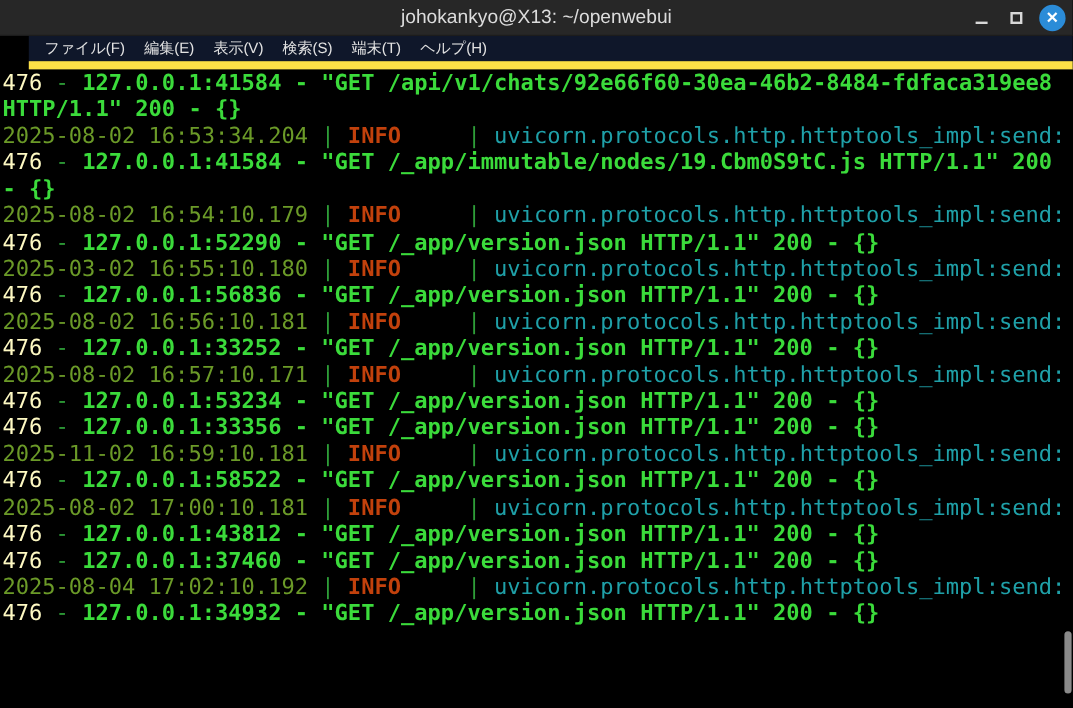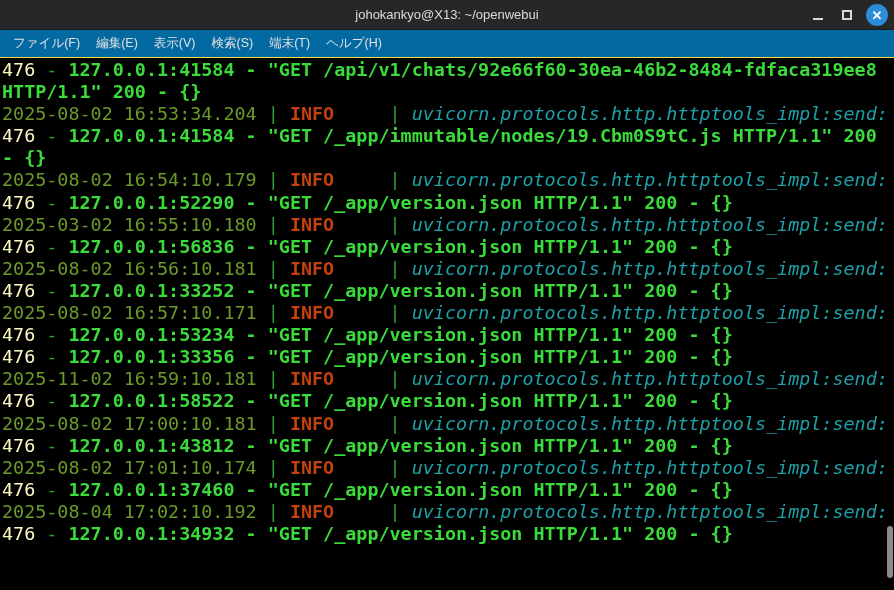--- a/index.html
+++ b/index.html
@@ -9,39 +9,40 @@
   .window { width: 894px; height: 590px; display: flex; flex-direction: column; background: #000; }
 
   
   .titlebar {
     height: 30px; background: #272727; flex: 0 0 30px;
     display: flex; align-items: center; position: relative;
     border-bottom: 1px solid #1c1c1c;
   }
   .title-text {
     position: absolute; left: 0; right: 0; text-align: center;
-    color: #dcdcdc; font-size: 13px; line-height: 30px;
+    color: #dcdcdc; font-size: 16px; line-height: 30px;
     font-family: "Liberation Sans", sans-serif;
   }
   .win-buttons { position: absolute; right: 6px; top: 0; height: 30px; display: flex; align-items: center; gap: 9px; }
   .btn-min { width: 20px; height: 20px; display: flex; align-items: flex-end; justify-content: center; cursor: default; }
   .btn-min .glyph { width: 10px; height: 2px; background: #d8d8d8; margin-bottom: 5px; }
   .btn-max { width: 20px; height: 20px; display: flex; align-items: center; justify-content: center; }
   .btn-max .glyph { width: 10px; height: 10px; border: 2px solid #d8d8d8; }
   .btn-close {
     width: 22px; height: 22px; border-radius: 50%;
     display: flex; align-items: center; justify-content: center;
   }
   .btn-close .glyph { color: #ffffff; font-size: 13px; font-weight: bold; line-height: 1; transform: translateY(-0.5px); }
 
   
   .menubar {
-    height: 28px; flex: 0 0 28px; background: #0369a1;
+    height: 28px; flex: 0 0 28px; background: #0f172a;
     display: flex; align-items: center; padding-left: 5px;
-    border-bottom: 1px solid #fde047;
+    border-bottom: 7px solid #fde047;
+    margin-left: 24px;
   }
   .menu-item {
     color: #e2e2e2; font-size: 12.5px; padding: 4px 8px; white-space: nowrap;
     font-family: "Liberation Sans", sans-serif;
   }
 
   
   .terminal {
     flex: 1 1 auto; background: #000000; position: relative;
     overflow: hidden; padding-left: 2px; padding-top: 1px;
@@ -49,21 +50,21 @@
   .term-output { width: 100%; }
   .line {
     font-family: "DejaVu Sans Mono", monospace;
     font-size: 18.4px; line-height: 22.1px; white-space: pre; height: 22.1px;
   }
   .seg-time  { color: #6b9a28; }
   .seg-punct { color: #2e9e38; }
   .seg-level { color: #c2410c; font-weight: bold; }
   .seg-msg   { color: #3bdb3b; font-weight: bold; }
   .seg-num   { color: #fef9c3; }
-  .seg-mod   { color: #1fa0a8; font-style: italic; }
+  .seg-mod   { color: #1fa0a8; }
 
   .cursor-line { height: 22.1px; }
 
   .scrollbar-thumb {
     position: absolute; right: 1px; bottom: 12px;
     width: 6px; height: 52px; background: #8a8a8a; border-radius: 3px;
   }
 </style>
 </head>
 <body>
@@ -107,21 +108,20 @@
         <div class="line"><span class="seg-num">476</span><span class="seg-punct"> - </span><span class="seg-msg">127.0.0.1:56836 - "GET /_app/version.json HTTP/1.1" 200 - {}</span></div>
         <div class="line"><span class="seg-time">2025-08-02 16:56:10.181</span><span class="seg-punct"> | </span><span class="seg-level">INFO</span><span class="seg-punct">     | </span><span class="seg-mod">uvicorn.protocols.http.httptools_impl:send:</span></div>
         <div class="line"><span class="seg-num">476</span><span class="seg-punct"> - </span><span class="seg-msg">127.0.0.1:33252 - "GET /_app/version.json HTTP/1.1" 200 - {}</span></div>
         <div class="line"><span class="seg-time">2025-08-02 16:57:10.171</span><span class="seg-punct"> | </span><span class="seg-level">INFO</span><span class="seg-punct">     | </span><span class="seg-mod">uvicorn.protocols.http.httptools_impl:send:</span></div>
         <div class="line"><span class="seg-num">476</span><span class="seg-punct"> - </span><span class="seg-msg">127.0.0.1:53234 - "GET /_app/version.json HTTP/1.1" 200 - {}</span></div>
         <div class="line"><span class="seg-num">476</span><span class="seg-punct"> - </span><span class="seg-msg">127.0.0.1:33356 - "GET /_app/version.json HTTP/1.1" 200 - {}</span></div>
         <div class="line"><span class="seg-time">2025-11-02 16:59:10.181</span><span class="seg-punct"> | </span><span class="seg-level">INFO</span><span class="seg-punct">     | </span><span class="seg-mod">uvicorn.protocols.http.httptools_impl:send:</span></div>
         <div class="line"><span class="seg-num">476</span><span class="seg-punct"> - </span><span class="seg-msg">127.0.0.1:58522 - "GET /_app/version.json HTTP/1.1" 200 - {}</span></div>
         <div class="line"><span class="seg-time">2025-08-02 17:00:10.181</span><span class="seg-punct"> | </span><span class="seg-level">INFO</span><span class="seg-punct">     | </span><span class="seg-mod">uvicorn.protocols.http.httptools_impl:send:</span></div>
         <div class="line"><span class="seg-num">476</span><span class="seg-punct"> - </span><span class="seg-msg">127.0.0.1:43812 - "GET /_app/version.json HTTP/1.1" 200 - {}</span></div>
-        <div class="line"><span class="seg-time">2025-08-02 17:01:10.174</span><span class="seg-punct"> | </span><span class="seg-level">INFO</span><span class="seg-punct">     | </span><span class="seg-mod">uvicorn.protocols.http.httptools_impl:send:</span></div>
         <div class="line"><span class="seg-num">476</span><span class="seg-punct"> - </span><span class="seg-msg">127.0.0.1:37460 - "GET /_app/version.json HTTP/1.1" 200 - {}</span></div>
         <div class="line"><span class="seg-time">2025-08-04 17:02:10.192</span><span class="seg-punct"> | </span><span class="seg-level">INFO</span><span class="seg-punct">     | </span><span class="seg-mod">uvicorn.protocols.http.httptools_impl:send:</span></div>
         <div class="line"><span class="seg-num">476</span><span class="seg-punct"> - </span><span class="seg-msg">127.0.0.1:34932 - "GET /_app/version.json HTTP/1.1" 200 - {}</span></div>
       </div>
     <div class="line cursor-line">
       
     </div>
     <div class="scrollbar-thumb"></div>
   </div>
 

